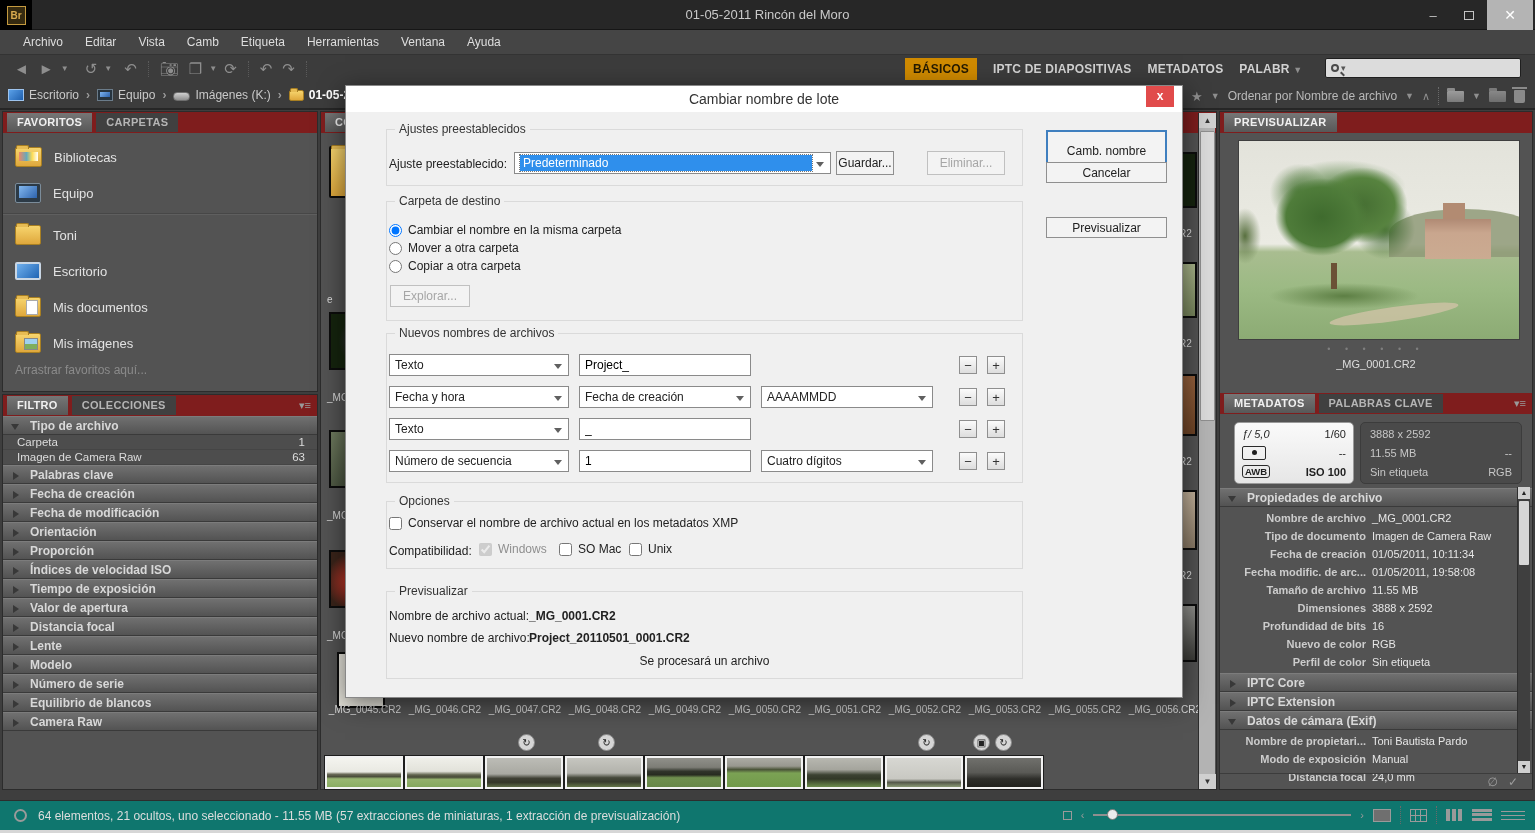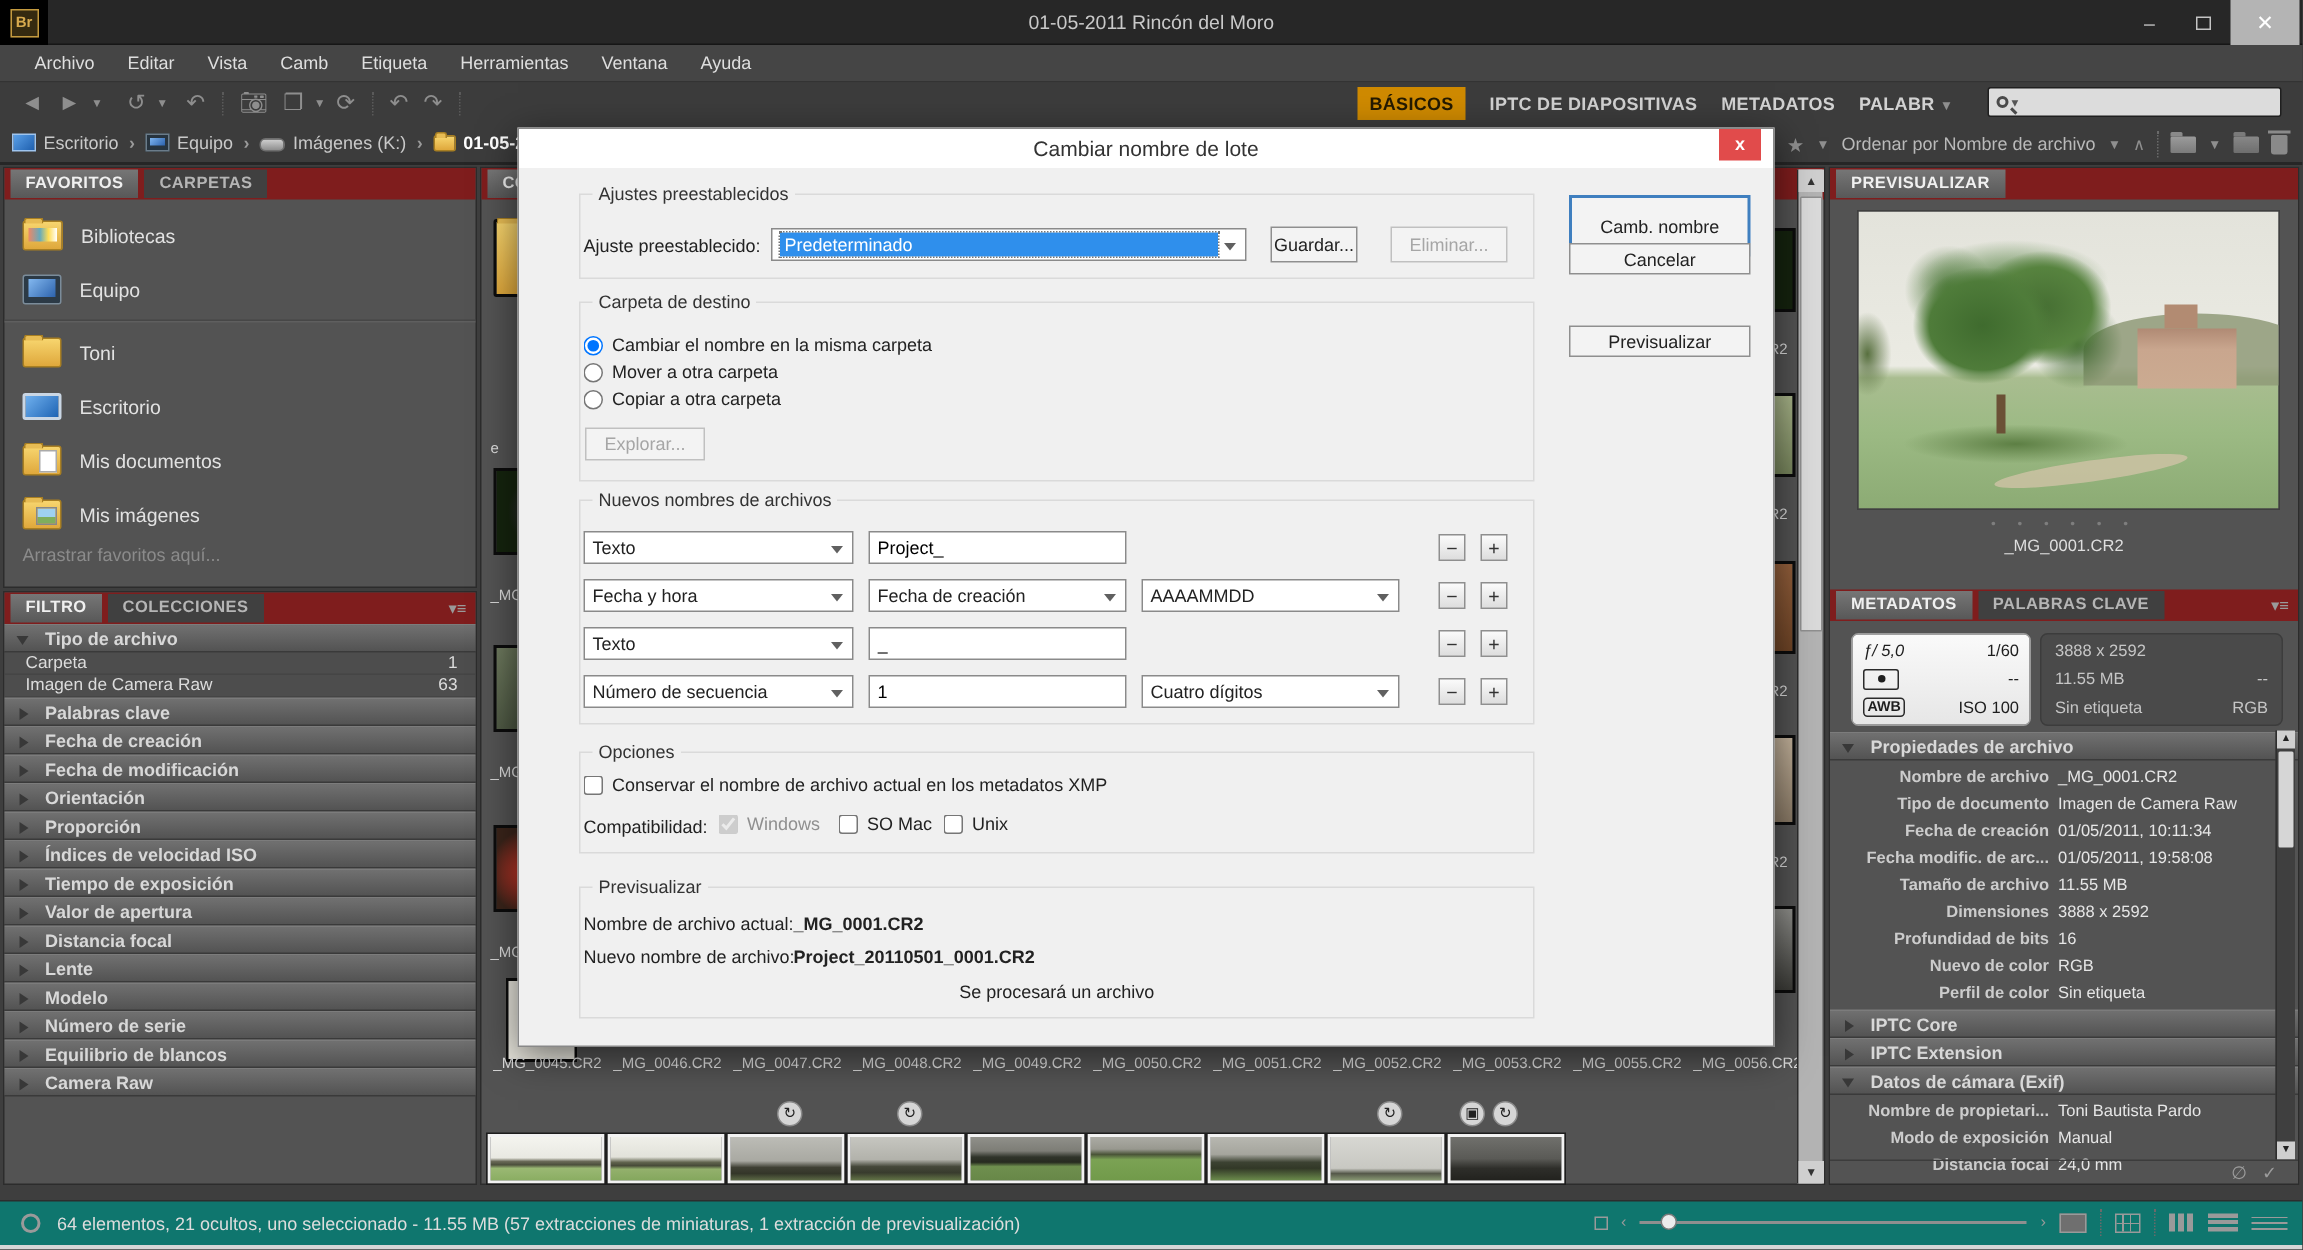--- a/index.html
+++ b/index.html
@@ -459,21 +459,21 @@
         <div class="pl-row">
             <span style="font-style:italic">ƒ/ 5,0</span>
             <span>1/60</span>
           </div>
         <div class="pl-row">
             <span class="spot"></span>
             <span>--</span>
           </div>
         <div class="pl-row">
             <span class="awb">AWB</span>
-            <span style="font-weight:normal">ISO 100</span>
+            <span style="font-weight:bold">ISO 100</span>
           </div>
       </div>
       <div class="placard-r" style="top:8px">
         <div class="pl-row">
             <span>3888 x 2592</span>
           </div>
         <div class="pl-row">
             <span>11.55 MB</span>
             <span>--</span>
           </div>
@@ -588,21 +588,21 @@
   <div class="dlg-title">Cambiar nombre de lote</div>
   <div class="dlg-close">x</div>
 
   <div class="fs" style="top:43px;height:57px">
     <span class="fs-label">Ajustes preestablecidos</span>
   </div>
   <span class="lbl" style="left:43px;top:71px">Ajuste preestablecido:</span>
   <div class="sel sel-hl" style="left:168px;top:66px;width:317px">
       <span>Predeterminado</span>
     </div>
-  <div class="pbtn" style="left:501px;top:65px;width:58px;height:24px">Guardar...</div>
+  <div class="pbtn" style="left:490px;top:65px;width:58px;height:24px">Guardar...</div>
   <div class="pbtn disabled" style="left:581px;top:65px;width:78px;height:24px">Eliminar...</div>
 
   <div class="pbtn primary" style="left:700px;top:44px;width:121px;height:41px">Camb. nombre</div>
   <div class="pbtn" style="left:700px;top:76px;width:121px;height:21px">Cancelar</div>
   <div class="pbtn" style="left:700px;top:131px;width:121px;height:21px">Previsualizar</div>
 
   <div class="fs" style="top:115px;height:120px">
     <span class="fs-label">Carpeta de destino</span>
   </div>
   <label class="radio-row" style="left:43px;top:137px">

